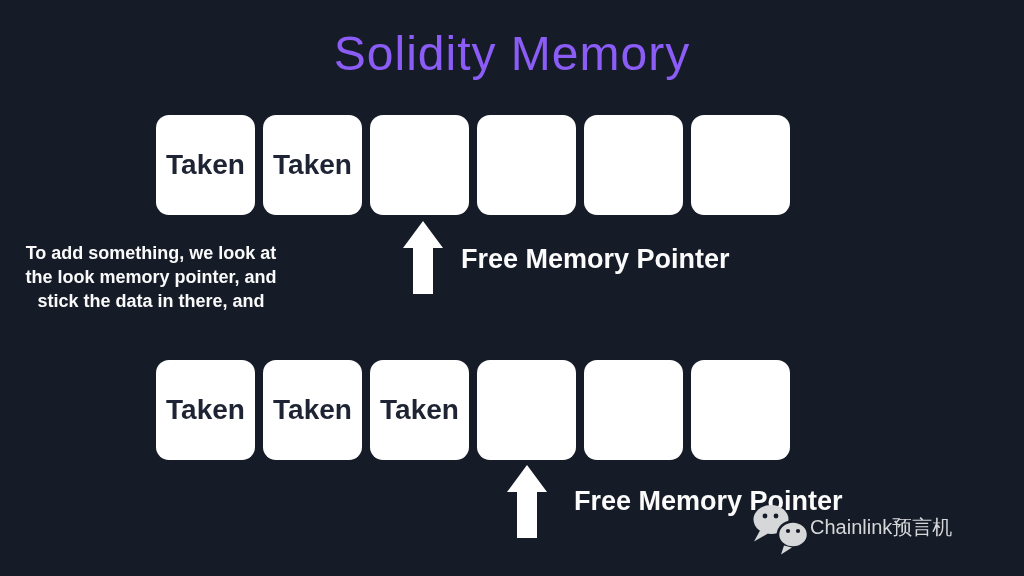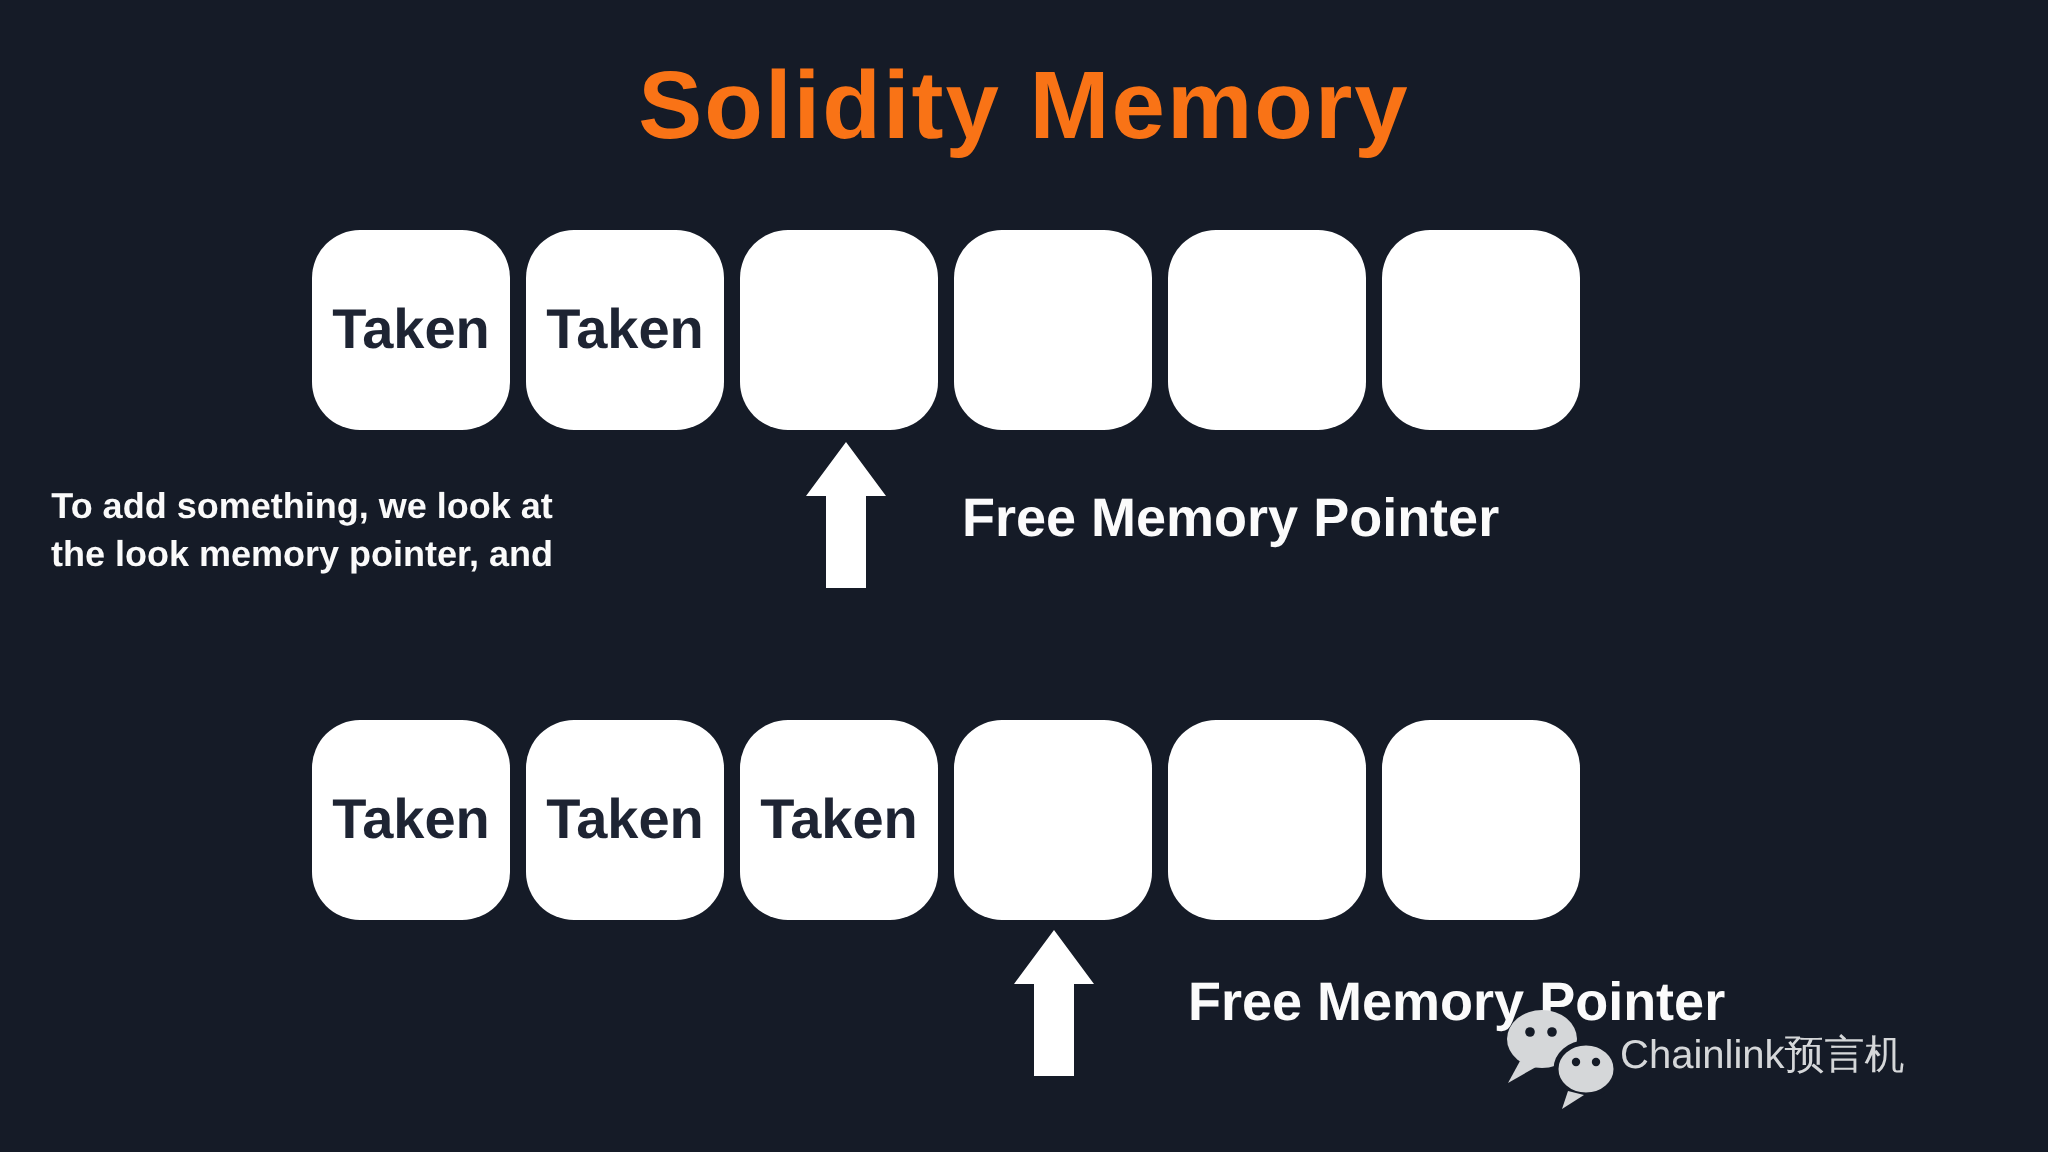--- a/index.html
+++ b/index.html
@@ -11,55 +11,54 @@
     overflow: hidden;
     font-family: "Liberation Sans", sans-serif;
   }
   .title {
     position: absolute;
     top: 26px;
     left: 0;
     width: 100%;
     text-align: center;
     font-size: 48px;
-    font-weight: bold;
+    font-weight: normal;
     letter-spacing: 1px;
-    color: #f97316;
+    color: #8b5cf6;
   }
   .mem-row {
     position: absolute;
     left: 156px;
     display: flex;
     gap: 8px;
   }
   .mem-row.row-top { top: 115px; }
   .mem-row.row-bottom { top: 360px; }
   .cell {
     width: 99px;
     height: 100px;
     background: #FFFFFF;
-    border-radius: 24px;
+    border-radius: 13px;
     display: flex;
     align-items: center;
     justify-content: center;
     font-size: 28px;
     font-weight: bold;
     color: #1E2433;
   }
   .arrow-up { position: absolute; width: 40px; height: 73px; }
   .arrow-up.arrow-top { left: 403px; top: 221px; }
   .arrow-up.arrow-bottom { left: 507px; top: 465px; }
   .pointer-label {
     position: absolute;
     font-size: 27px;
     font-weight: bold;
     color: #FBFBFB;
     white-space: nowrap;
     line-height: 27px;
-    margin-left: 20px;
   }
   .pointer-label.label-top { left: 461px; top: 246px; }
   .pointer-label.label-bottom { left: 574px; top: 488px; }
   .note {
     position: absolute;
     left: 6px;
     top: 241px;
     width: 290px;
     text-align: center;
     font-size: 18px;
@@ -95,20 +94,21 @@
   </div>
 
   <svg class="arrow-up arrow-top" viewBox="0 0 40 73" xmlns="http://www.w3.org/2000/svg">
     <polygon points="20,0 40,27 30,27 30,73 10,73 10,27 0,27" fill="#FFFFFF"></polygon>
   </svg>
   <div class="pointer-label label-top">Free Memory Pointer</div>
 
   <div class="note">
     <span>To add something, we look at</span>
     <span>the look memory pointer, and</span>
+    <span>stick the data in there, and</span>
   </div>
 
   <div class="mem-row row-bottom">
     <div class="cell">Taken</div>
     <div class="cell">Taken</div>
     <div class="cell">Taken</div>
     <div class="cell"></div>
     <div class="cell"></div>
     <div class="cell"></div>
   </div>

